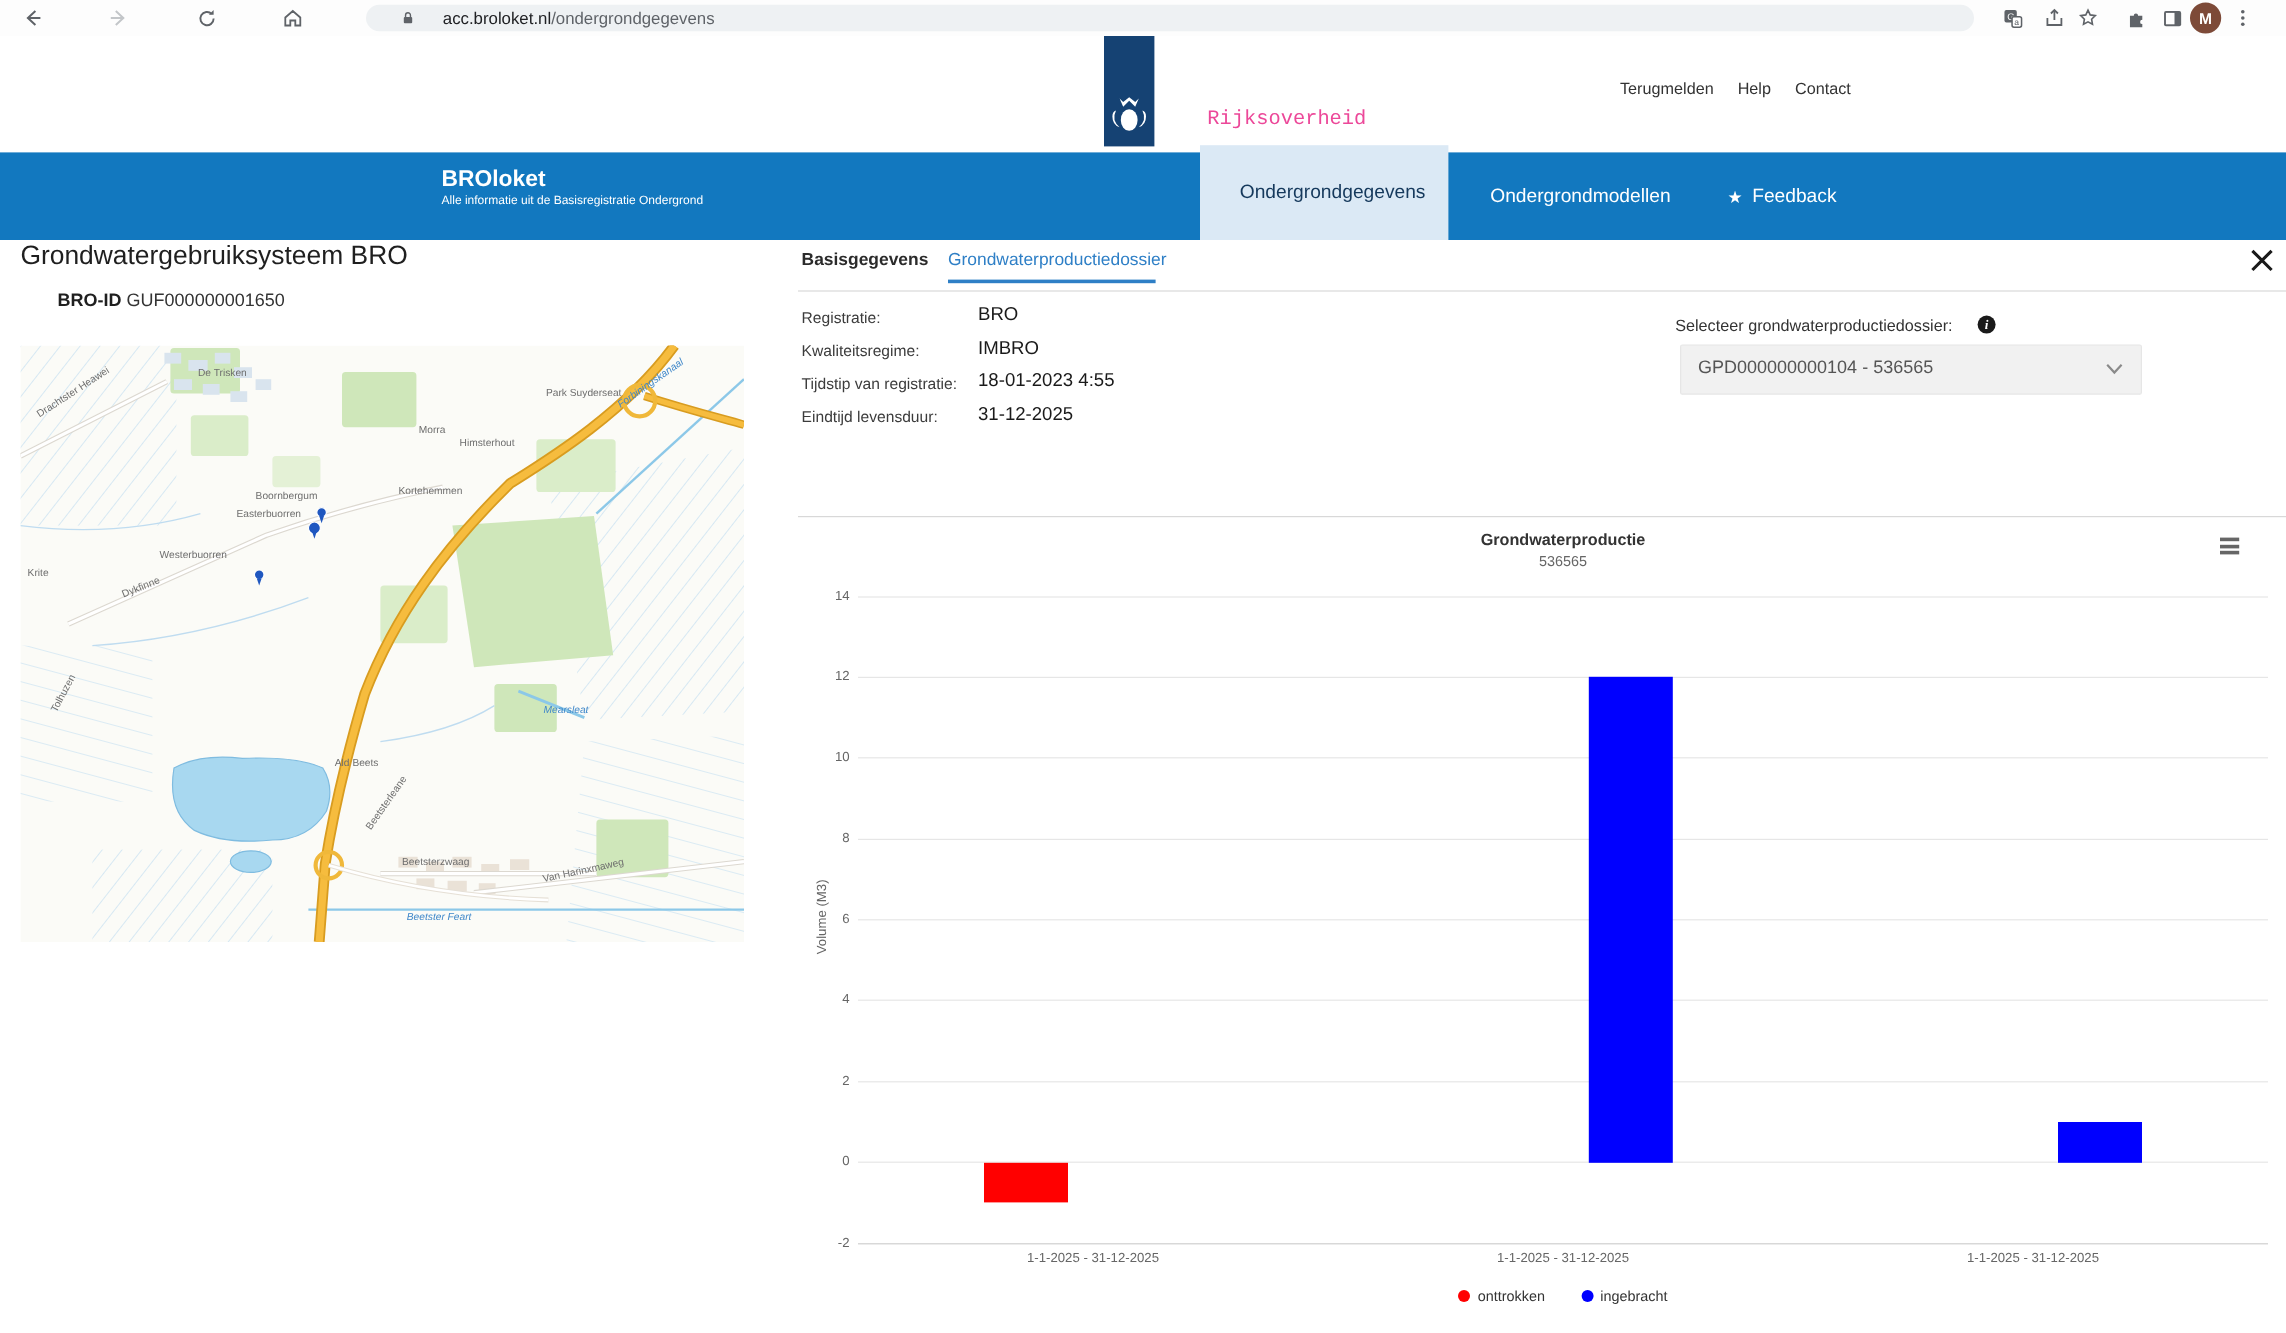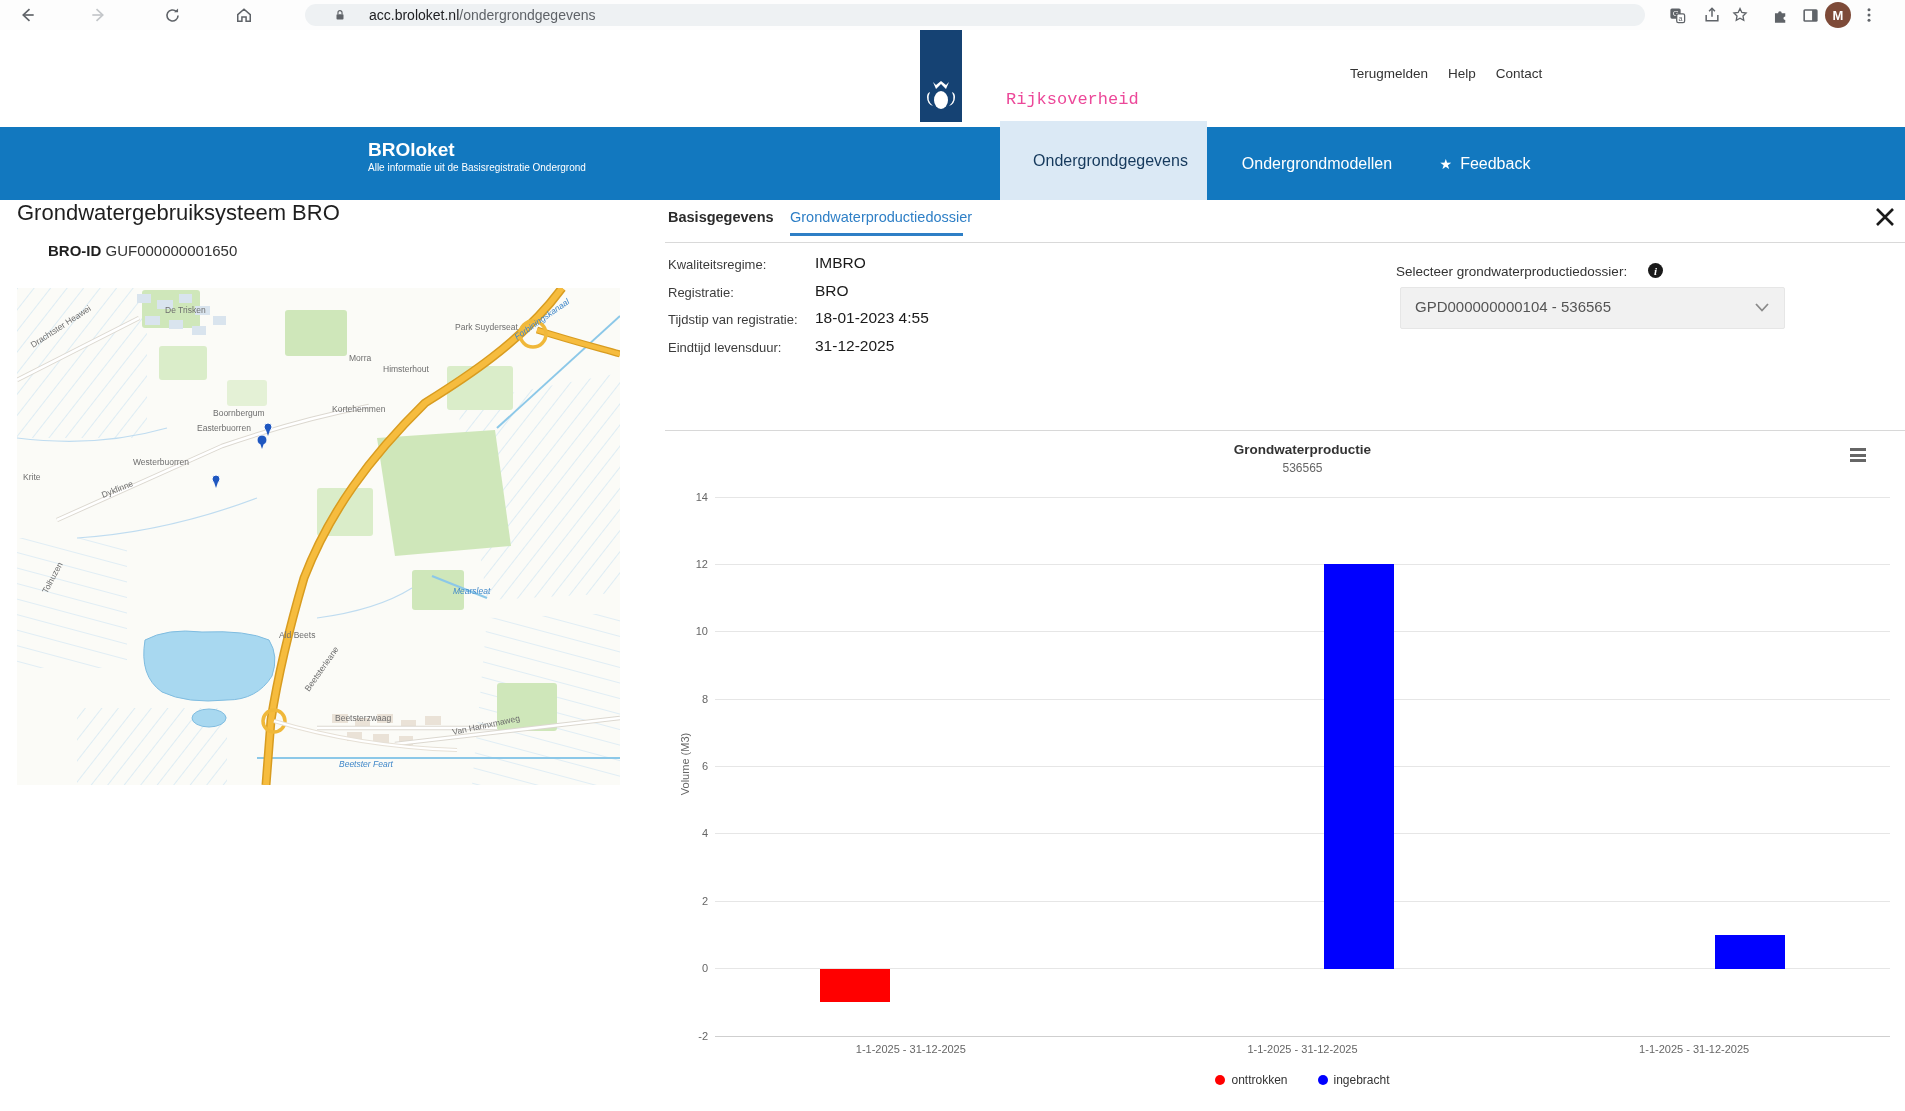--- a/index.html
+++ b/index.html
@@ -334,26 +334,26 @@
   <div class="tabs-border"></div>
 
   <div class="close-x">
     <svg width="26" height="26" viewBox="0 0 26 26">
         <path d="M5 5 L21 21 M21 5 L5 21" stroke="#1a1a1a" stroke-width="2.6" fill="none"></path>
       </svg>
   </div>
 
   <div class="fields" id="fields">
       <div class="frow">
+        <div class="flab">Registratie:</div>
+        <div class="fval">BRO</div>
+      </div>
+      <div class="frow">
         <div class="flab">Kwaliteitsregime:</div>
         <div class="fval">IMBRO</div>
-      </div>
-      <div class="frow">
-        <div class="flab">Registratie:</div>
-        <div class="fval">BRO</div>
       </div>
       <div class="frow">
         <div class="flab">Tijdstip van registratie:</div>
         <div class="fval">18-01-2023 4:55</div>
       </div>
       <div class="frow">
         <div class="flab">Eindtijd levensduur:</div>
         <div class="fval">31-12-2025</div>
       </div>
     </div>

